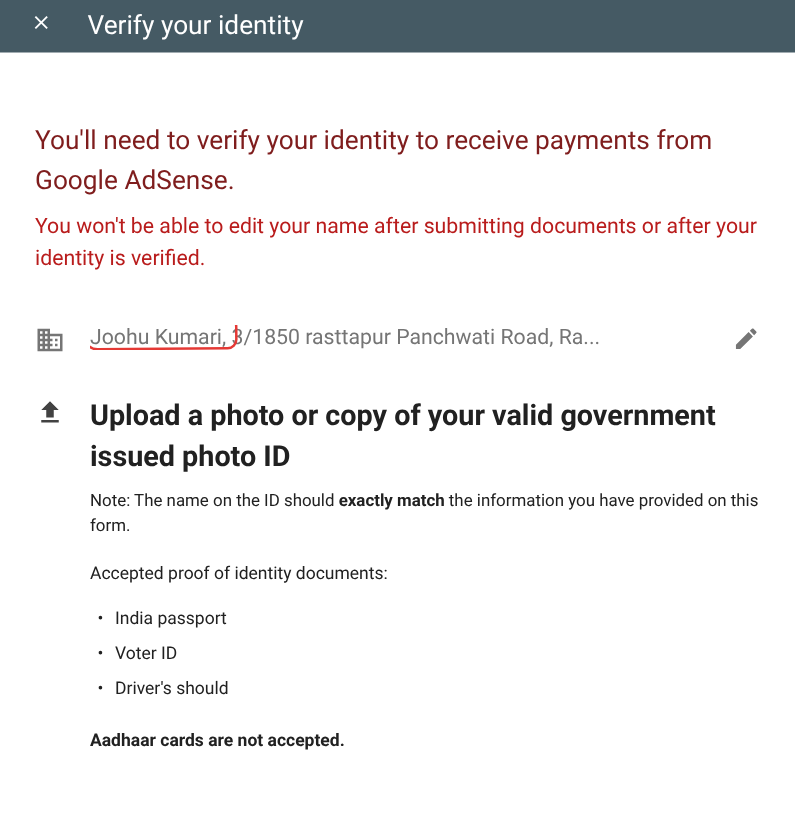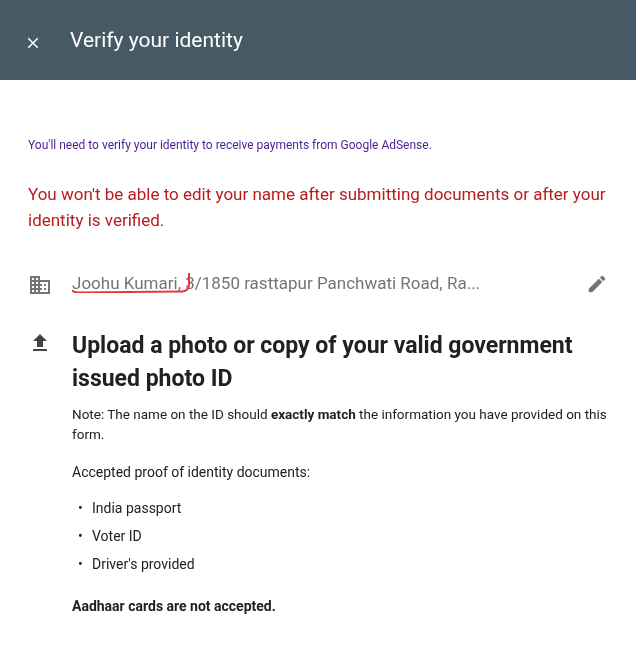--- a/index.html
+++ b/index.html
@@ -11,22 +11,22 @@
       font-family: Roboto, Arial, sans-serif;
       background: #fff;
       width: 636px;
       height: 668px;
       overflow: hidden;
     }
     .header {
       background: #455a64;
       color: #fff;
       display: flex;
-      align-items: flex-end;
-      padding: 28px 24px;
+      align-items: flex-start;
+      padding: 9px 24px;
       gap: 28px;
     }
     .close-icon {
       width: 18px;
       height: 18px;
       cursor: pointer;
       flex-shrink: 0;
     }
     .close-icon svg {
       width: 100%;
@@ -34,24 +34,24 @@
       fill: #fff;
     }
     .header-title {
       font-size: 21px;
       font-weight: 400;
     }
     .content {
       padding: 56px 28px 20px 28px;
     }
     .intro-text {
-      font-size: 12px;
+      font-size: 21px;
       line-height: 1.5;
-      color: #4c1d95;
-      margin-bottom: 28px;
+      color: #7f1d1d;
+      margin-bottom: 8px;
     }
     .warning-text {
       font-size: 17px;
       line-height: 1.5;
       color: #b91c1c;
       margin-bottom: 40px;
     }
     .address-row {
       display: flex;
       align-items: flex-start;
@@ -203,18 +203,18 @@
     </span>
     <div class="upload-content">
       <p class="upload-heading">Upload a photo or copy of your valid government issued photo ID</p>
       <p class="upload-note">
         <span>Note: The name on the ID should </span><span class="bold">exactly match</span><span> the information you have provided on this form.</span>
       </p>
       <p class="accepted-heading">Accepted proof of identity documents:</p>
       <ul class="doc-list">
         <li>India passport</li>
         <li>Voter ID</li>
-        <li>Driver's provided</li>
+        <li>Driver's should</li>
       </ul>
       <p class="not-accepted">Aadhaar cards are not accepted.</p>
     </div>
   </div>
 </div>
 
 </body></html>

